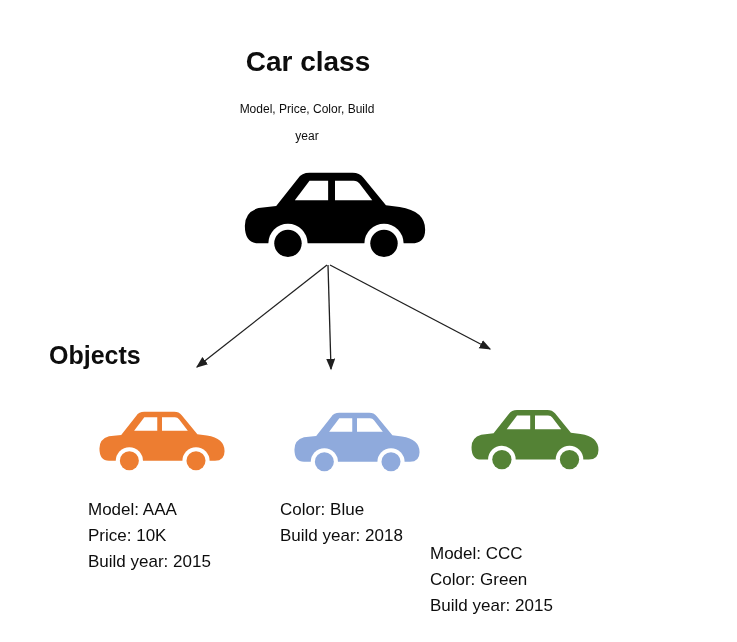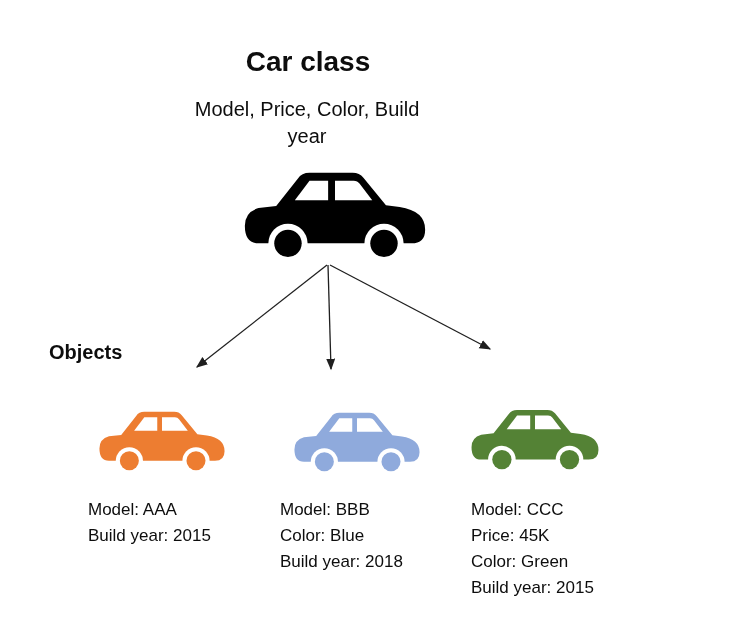--- a/index.html
+++ b/index.html
@@ -14,44 +14,44 @@
     padding-left: 44px;
   }
   .defs-svg { position: absolute; width: 0; height: 0; overflow: hidden; }
 
   .class-title {
     position: absolute; left: 158px; top: 46px; width: 300px;
     text-align: center; font-size: 28px; font-weight: 700;
   }
   .class-attrs {
     position: absolute; left: 157px; top: 96px; width: 300px;
-    text-align: center; font-size: 20px; line-height: 27px;
+    text-align: center; font-size: 12px; line-height: 27px;
   }
   .car { position: absolute; display: block; }
   .car-class { left: 237px; top: 163px; width: 196px; }
 
   .connectors { position: absolute; left: 0; top: 0; width: 737px; height: 642px; }
   .connectors line { stroke-width: 1.3px; fill: none; }
 
   .objects-label {
     position: absolute; left: 49px; top: 341px;
-    font-size: 20px; font-weight: 700;
+    font-size: 25px; font-weight: 700;
   }
 
   .obj-car-1 { left: 94px;  top: 405px; width: 136px; }
   .obj-car-2 { left: 289px; top: 406px; width: 136px; }
   .obj-car-3 { left: 466px; top: 403px; width: 138px; }
 
   .obj-text {
     position: absolute; width: 170px; top: 497px;
     font-size: 17px; line-height: 26px;
   }
   .obj-text-1 { left: 88px; }
   .obj-text-2 { left: 280px; }
-  .obj-text-3 { left: 471px; }
+  .obj-text-3 { left: 430px; margin-top: 44px; }
 </style>
 </head>
 <body>
 
 <div class="canvas">
 
   <svg class="defs-svg" aria-hidden="true">
     <defs>
       <g id="car-shape">
         <path d="M40 44 L62 16 Q66 10 74 10 L118 10 Q125 10 129 15 L152 43 L166 45 Q192 49 192 68 Q192 82 178 82 L22 82 Q8 82 8 64 Q8 50 22 46 Z"></path>
@@ -93,29 +93,28 @@
   </svg>
   <svg class="car obj-car-2" viewBox="0 0 200 104">
     <use href="#car-shape" fill="#8FAADC"></use>
   </svg>
   <svg class="car obj-car-3" viewBox="0 0 200 104">
     <use href="#car-shape" fill="#548235"></use>
   </svg>
 
   <div class="obj-text obj-text-1">
     <div>Model: AAA</div>
+    <div>Price: 10K</div>
     <div>Build year: 2015</div>
   </div>
 
   <div class="obj-text obj-text-2">
-    <div>Model: BBB</div>
     <div>Color: Blue</div>
     <div>Build year: 2018</div>
   </div>
 
   <div class="obj-text obj-text-3">
     <div>Model: CCC</div>
-    <div>Price: 45K</div>
     <div>Color: Green</div>
     <div>Build year: 2015</div>
   </div>
 
 </div>
 
 </body></html>

